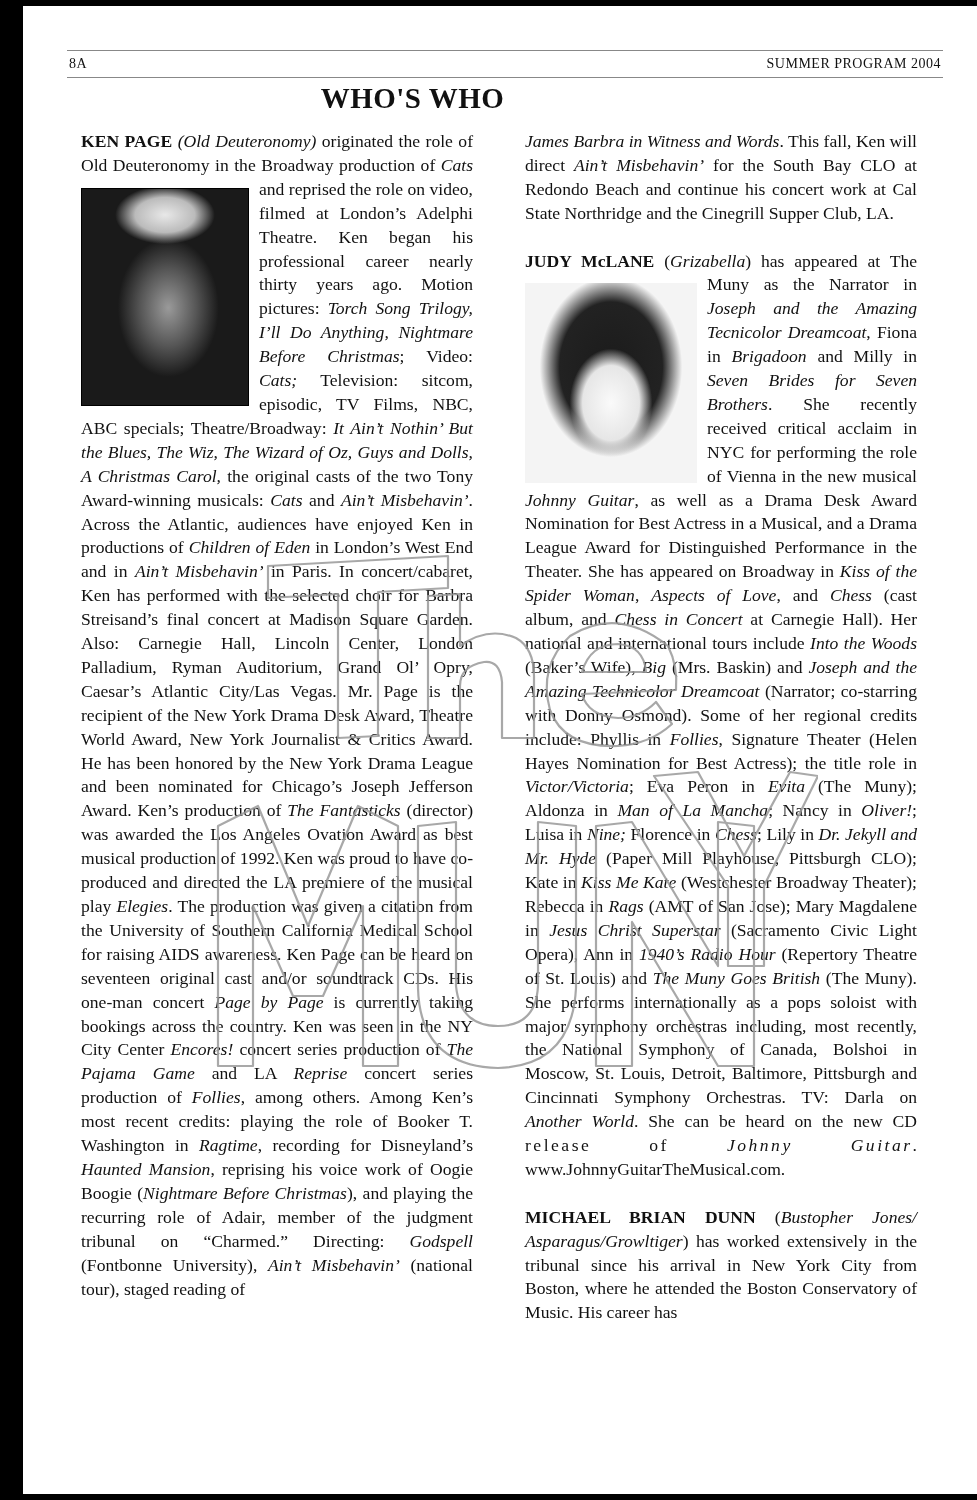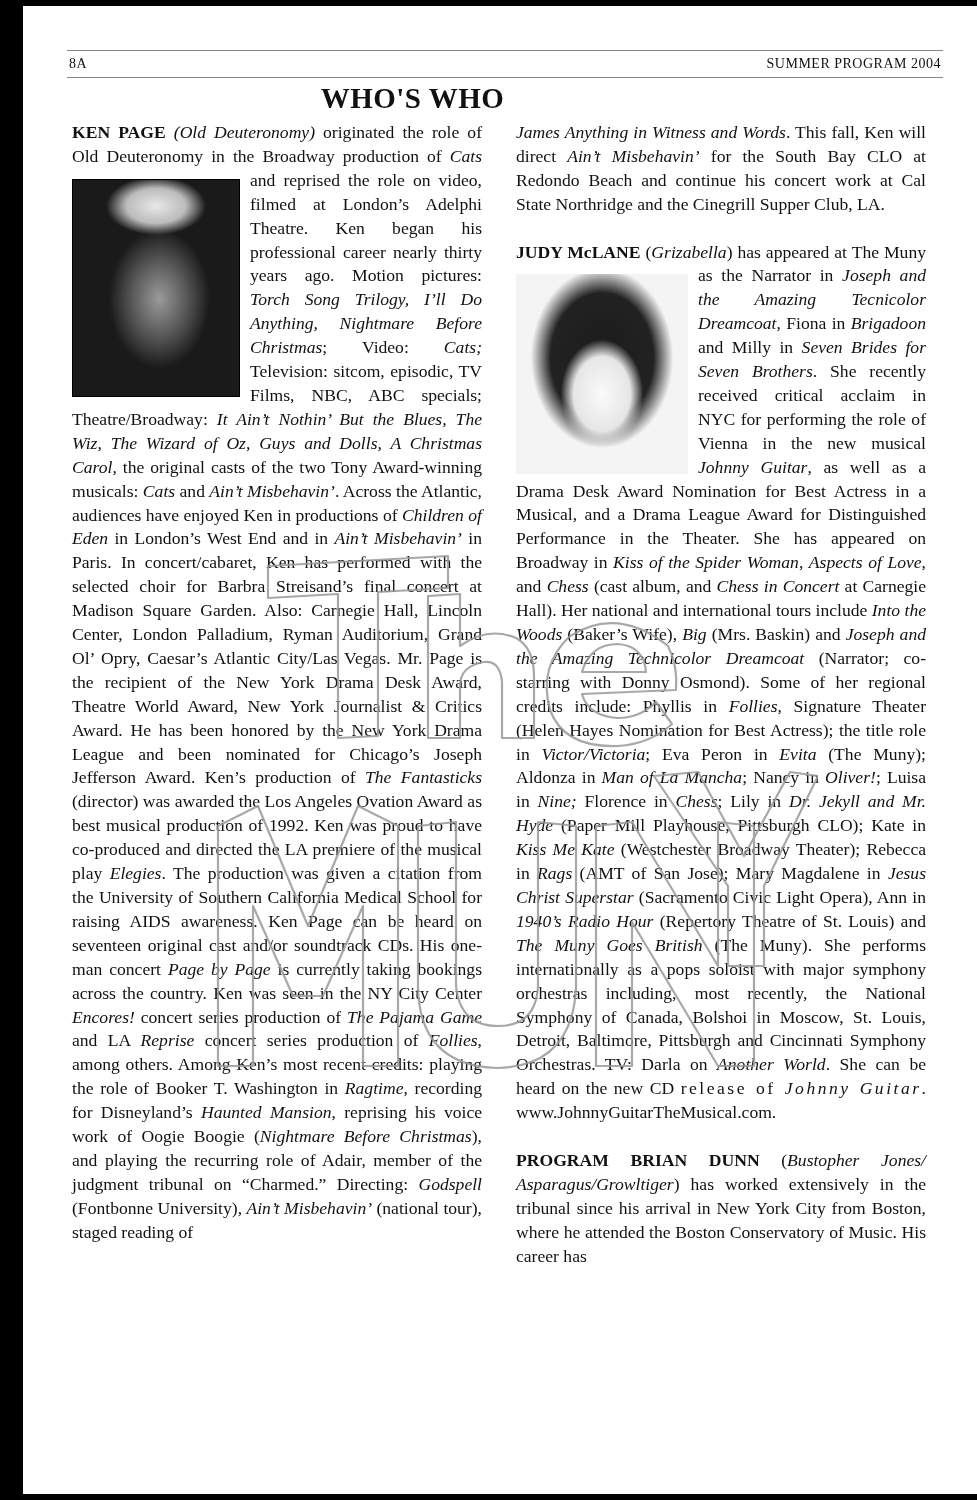--- a/index.html
+++ b/index.html
@@ -19,21 +19,21 @@
   .title {
     position: absolute; left: 0; top: 76px; width: 779px; text-align: center;
     font-size: 29px; font-weight: bold; letter-spacing: 0.5px;
   }
   .col {
     position: absolute; top: 112px; width: 416px;
     font-size: 17.6px; line-height: 23.9px; text-align: justify;
   }
   .col-left { left: 46px; }
   .col-right { left: 490px; }
-  .col p { margin: 3px; }
+  .col p { margin: 12px; }
   .col p + p { margin-top: 23.9px; font-family: Liberation Serif, serif; }
   .bio-name { font-weight: bold; }
   i { font-style: italic; }
   .spaced { letter-spacing: 2.5px; }
   .photo {
     float: left; margin: 0 10px 4px 0; border: 1px solid #000;
   }
   .photo-ken {
     width: 166px; height: 216px; margin-top: 10px;
     background:
@@ -64,25 +64,25 @@
     <span class="program">SUMMER PROGRAM 2004</span>
   </div>
 
   <div class="title">WHO'S WHO</div>
 
   <div class="col col-left">
     <p><span class="bio-name">KEN PAGE</span> <i>(Old Deuteronomy)</i><span> originated the role of Old Deuteronomy in the Broadway production of </span><span class="photo photo-ken" title="Ken Page headshot (black and white)"></span><i>Cats</i><span> and reprised the role on video, filmed at London’s Adelphi Theatre. Ken began his professional career nearly thirty years ago. Motion pictures: </span><i>Torch Song Trilogy, I’ll Do Anything, Nightmare Before Christmas</i><span>; Video: </span><i>Cats;</i><span> Television: sitcom, episodic, TV Films, NBC, ABC specials; Theatre/Broadway: </span><i>It Ain’t Nothin’ But the Blues, The Wiz, The Wizard of Oz, Guys and Dolls, A Christmas Carol,</i><span> the original casts of the two Tony Award-winning musicals: </span><i>Cats</i><span> and </span><i>Ain’t Misbehavin’</i><span>. Across the Atlantic, audiences have enjoyed Ken in productions of </span><i>Children of Eden</i><span> in London’s West End and in </span><i>Ain’t Misbehavin’</i><span> in Paris. In concert/cabaret, Ken has performed with the selected choir for Barbra Streisand’s final concert at Madison Square Garden. Also: Carnegie Hall, Lincoln Center, London Palladium, Ryman Auditorium, Grand Ol’ Opry, Caesar’s Atlantic City/Las Vegas. Mr. Page is the recipient of the New York Drama Desk Award, Theatre World Award, New York Journalist &amp; Critics Award. He has been honored by the New York Drama League and been nominated for Chicago’s Joseph Jefferson Award. Ken’s production of </span><i>The Fantasticks</i><span> (director) was awarded the Los Angeles Ovation Award as best musical production of 1992. Ken was proud to have co-produced and directed the LA premiere of the musical play </span><i>Elegies</i><span>. The production was given a citation from the University of Southern California Medical School for raising AIDS awareness. Ken Page can be heard on seventeen original cast and/or soundtrack CDs. His one-man concert </span><i>Page by Page</i><span> is currently taking bookings across the country. Ken was seen in the NY City Center </span><i>Encores!</i><span> concert series production of </span><i>The Pajama Game</i><span> and LA </span><i>Reprise</i><span> concert series production of </span><i>Follies</i><span>, among others. Among Ken’s most recent credits: playing the role of Booker T. Washington in </span><i>Ragtime</i><span>, recording for Disneyland’s </span><i>Haunted Mansion</i><span>, reprising his voice work of Oogie Boogie (</span><i>Nightmare Before Christmas</i><span>), and playing the recurring role of Adair, member of the judgment tribunal on “Charmed.” Directing: </span><i>Godspell</i><span> (Fontbonne University), </span><i>Ain’t Misbehavin’</i><span> (national tour), staged reading of </span></p>
   </div>
 
   <div class="col col-right">
-    <p><i>James Anything in Witness and Words</i><span>. This fall, Ken will direct </span><i>Ain’t Misbehavin’</i><span> for the South Bay CLO at Redondo Beach and continue his concert work at Cal State Northridge and the Cinegrill Supper Club, LA.</span></p>
+    <p><i>James Barbra in Witness and Words</i><span>. This fall, Ken will direct </span><i>Ain’t Misbehavin’</i><span> for the South Bay CLO at Redondo Beach and continue his concert work at Cal State Northridge and the Cinegrill Supper Club, LA.</span></p>
 
     <p><span class="bio-name">JUDY McLANE</span><span> (</span><i>Grizabella</i><span>)</span><span> has appeared at The Muny as the Narrator in </span><span class="photo photo-judy" title="Judy McLane headshot (black and white)"></span><i>Joseph and the Amazing Tecnicolor Dreamcoat</i><span>, Fiona in </span><i>Brigadoon</i><span> and Milly in </span><i>Seven Brides for Seven Brothers</i><span>. She recently received critical acclaim in NYC for performing the role of Vienna in the new musical </span><i>Johnny Guitar</i><span>, as well as a Drama Desk Award Nomination for Best Actress in a Musical, and a Drama League Award for Distinguished Performance in the Theater. She has appeared on Broadway in </span><i>Kiss of the Spider Woman</i><span>, </span><i>Aspects of Love</i><span>, and </span><i>Chess</i><span> (cast album, and </span><i>Chess in Concert</i><span> at Carnegie Hall). Her national and international tours include </span><i>Into the Woods</i><span> (Baker’s Wife), </span><i>Big</i><span> (Mrs. Baskin) and </span><i>Joseph and the Amazing Technicolor Dreamcoat</i><span> (Narrator; co-starring with Donny Osmond). Some of her regional credits include: Phyllis in </span><i>Follies</i><span>, Signature Theater (Helen Hayes Nomination for Best Actress); the title role in </span><i>Victor/Victoria</i><span>; Eva Peron in </span><i>Evita</i><span> (The Muny); Aldonza in </span><i>Man of La Mancha</i><span>; Nancy in </span><i>Oliver!</i><span>; Luisa in </span><i>Nine;</i><span> Florence in </span><i>Chess</i><span>; Lily in </span><i>Dr. Jekyll and Mr. Hyde</i><span> (Paper Mill Playhouse, Pittsburgh CLO); Kate in </span><i>Kiss Me Kate</i><span> (Westchester Broadway Theater); Rebecca in </span><i>Rags</i><span> (AMT of San Jose); Mary Magdalene in </span><i>Jesus Christ Superstar</i><span> (Sacramento Civic Light Opera), Ann in </span><i>1940’s Radio Hour</i><span> (Repertory Theatre of St. Louis) and </span><i>The Muny Goes British</i><span> (The Muny). She performs internationally as a pops soloist with major symphony orchestras including, most recently, the National Symphony of Canada, Bolshoi in Moscow, St. Louis, Detroit, Baltimore, Pittsburgh and Cincinnati Symphony Orchestras. TV: Darla on </span><i>Another World</i><span>. She can be heard on the new CD </span><span class="spaced">release of </span><i class="spaced">Johnny Guitar</i><span>. www.JohnnyGuitarTheMusical.com.</span></p>
 
-    <p><span class="bio-name">PROGRAM BRIAN DUNN</span><span> (</span><i>Bustopher Jones/ Asparagus/Growltiger</i><span>)</span><span> has worked extensively in the tribunal since his arrival in New York City from Boston, where he attended the Boston Conservatory of Music. His career has</span></p>
+    <p><span class="bio-name">MICHAEL BRIAN DUNN</span><span> (</span><i>Bustopher Jones/ Asparagus/Growltiger</i><span>)</span><span> has worked extensively in the tribunal since his arrival in New York City from Boston, where he attended the Boston Conservatory of Music. His career has</span></p>
   </div>
 
   <div class="watermark">
     <svg viewBox="0 0 620 560">
       <g fill="none" stroke="#9a9a9a" stroke-width="2.2" stroke-linejoin="round" opacity="0.85">
 
         <path d="M70 40 L250 30 L250 62 L180 66 L180 210 L140 212 L140 68 L70 72 Z"></path>
         <path d="M230 70 L262 68 L262 120 Q290 100 318 112 Q336 122 336 150 L336 212 L304 212 L304 156 Q302 134 286 136 Q262 140 262 160 L262 212 L230 212 Z"></path>
         <path d="M470 120 Q420 80 372 110 Q340 140 352 184 Q366 222 420 220 Q452 218 474 198 L458 176 Q442 192 420 192 Q390 190 384 168 L478 164 Q480 140 470 120 Z M384 146 Q392 118 420 118 Q446 120 448 146 Z"></path>
 

